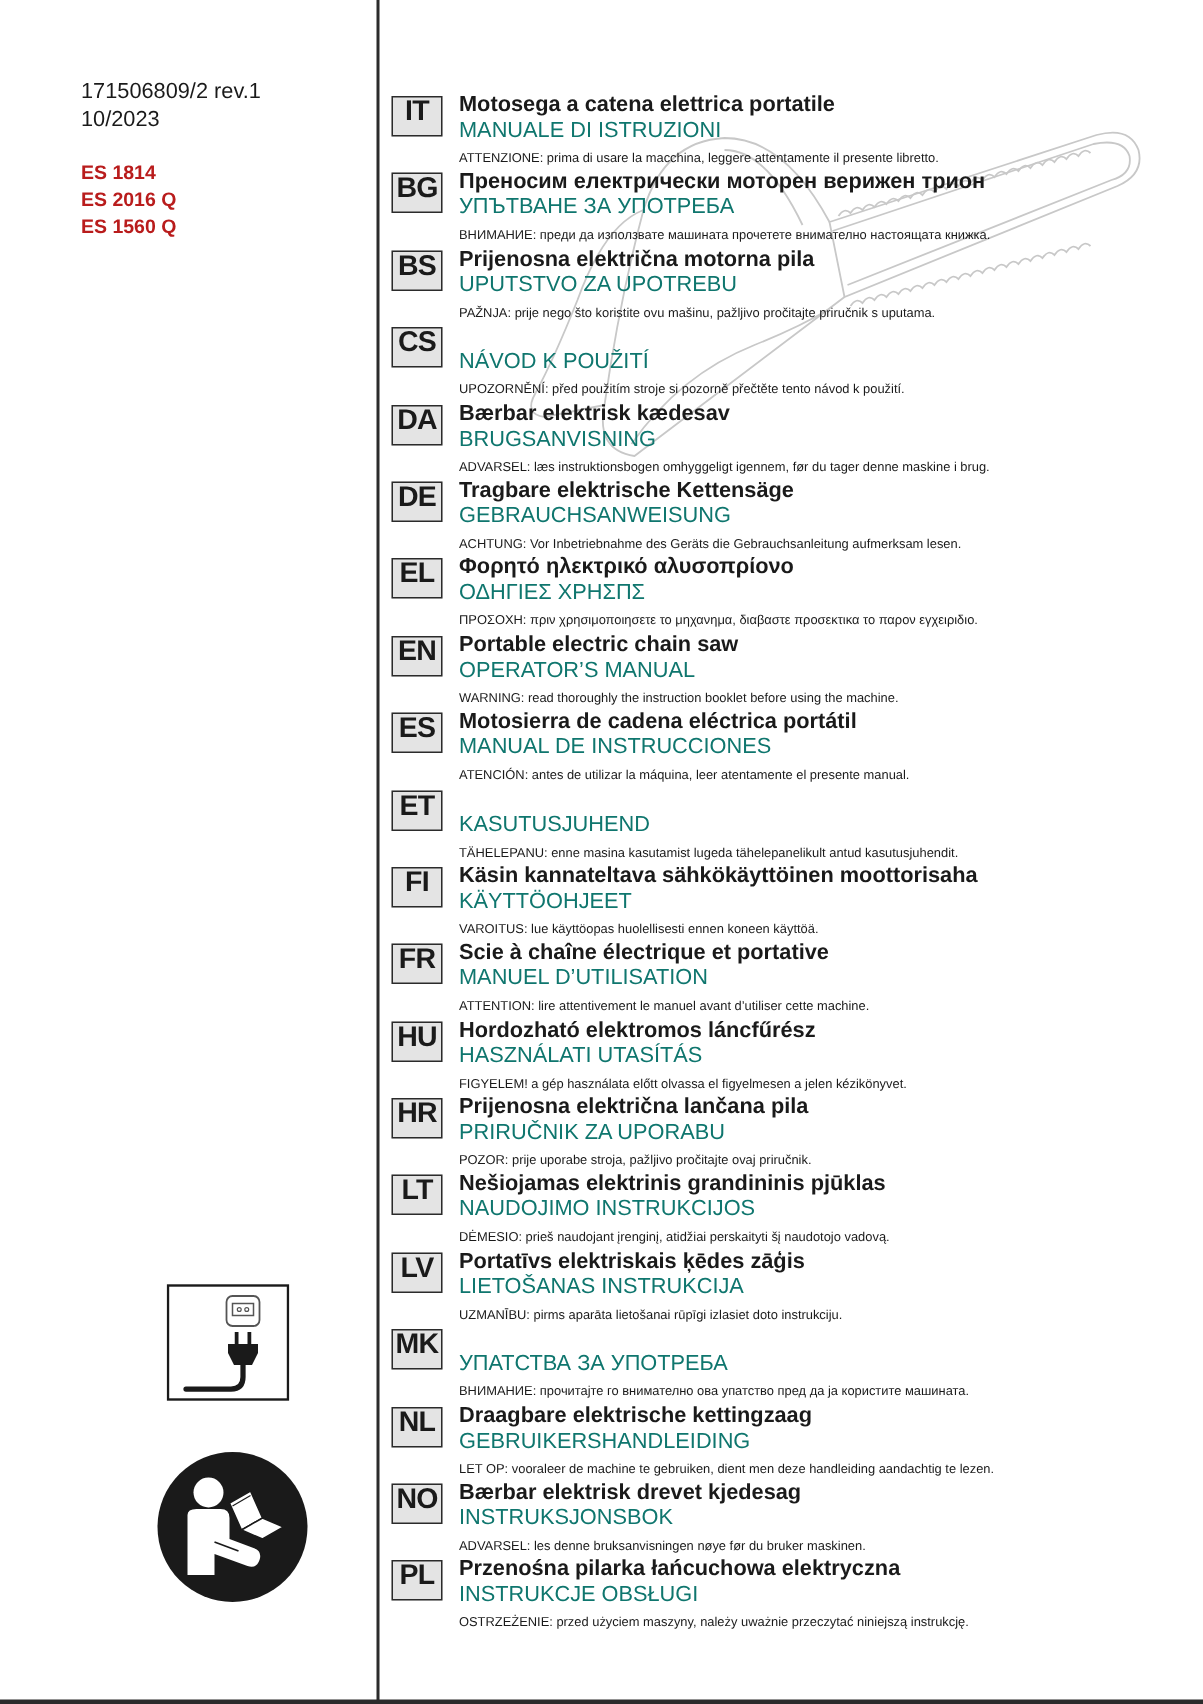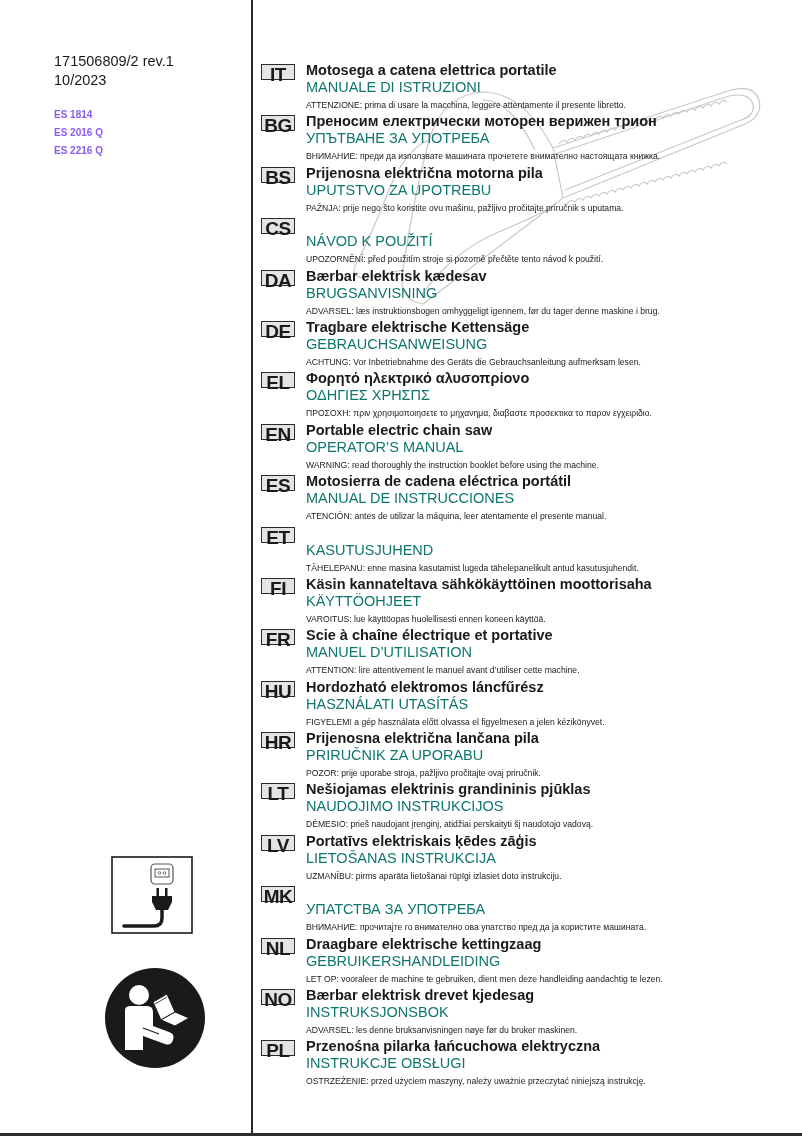--- a/index.html
+++ b/index.html
@@ -10,28 +10,28 @@
   .page { position: absolute; left: 0; top: 0; width: 802px; height: 1136px; }
   .divider-v {
     position: absolute; left: 251px; top: 0; width: 2px; height: 1136px; background: #2b2b2b;
   }
   .divider-h {
     position: absolute; left: 0; top: 1133px; width: 802px; height: 3px; background: #2b2b2b;
   }
   .doc-info { position: absolute; left: 54px; top: 52px; }
   .doc-code, .doc-date { font-size: 14.5px; line-height: 19px; color: #1a1a1a; }
   .models { position: absolute; left: 54px; top: 106px; }
-  .model { font-size: 10px; font-weight: bold; line-height: 18px; color: #8b5cf6; }
+  .model { font-size: 13px; font-weight: bold; line-height: 18px; color: #b91c1c; }
 
   .watermark { position: absolute; left: 253px; top: 0; width: 549px; height: 400px; pointer-events: none; }
 
   .lang-list { position: absolute; left: 261px; top: 62px; width: 530px; }
   .lang-entry { position: relative; height: 51.4px; }
   .lang-code {
-    position: absolute; left: 0; top: 2px; width: 34px; height: 16px;
+    position: absolute; left: 0; top: 2px; width: 34px; height: 27px;
     background: #e4e4e4; border: 1.5px solid #2b2b2b; border-right-width: 1px; border-top-width: 1px;
     box-sizing: border-box;
     font-size: 19px; font-weight: bold; line-height: 19px; text-align: center; color: #1a1a1a;
     letter-spacing: -0.5px;
   }
   .lang-title {
     position: absolute; left: 45px; top: 0; white-space: nowrap;
     font-size: 14.5px; font-weight: bold; line-height: 17px; color: #1a1a1a;
   }
   .lang-manual {
@@ -73,21 +73,21 @@
   </svg>
 
   <div class="doc-info">
     <div class="doc-code">171506809/2 rev.1</div>
     <div class="doc-date">10/2023</div>
   </div>
 
   <div class="models">
     <div class="model">ES 1814</div>
     <div class="model">ES 2016 Q</div>
-    <div class="model">ES 2216 Q</div>
+    <div class="model">ES 1560 Q</div>
   </div>
 
   <div class="lang-list">
     <div class="lang-entry">
       <div class="lang-code">IT</div>
       <div class="lang-title">Motosega  a catena elettrica portatile</div>
       <div class="lang-manual">MANUALE DI ISTRUZIONI</div>
       <div class="lang-warning">ATTENZIONE: prima di usare la macchina, leggere attentamente il presente libretto.</div>
     </div>
     <div class="lang-entry">

